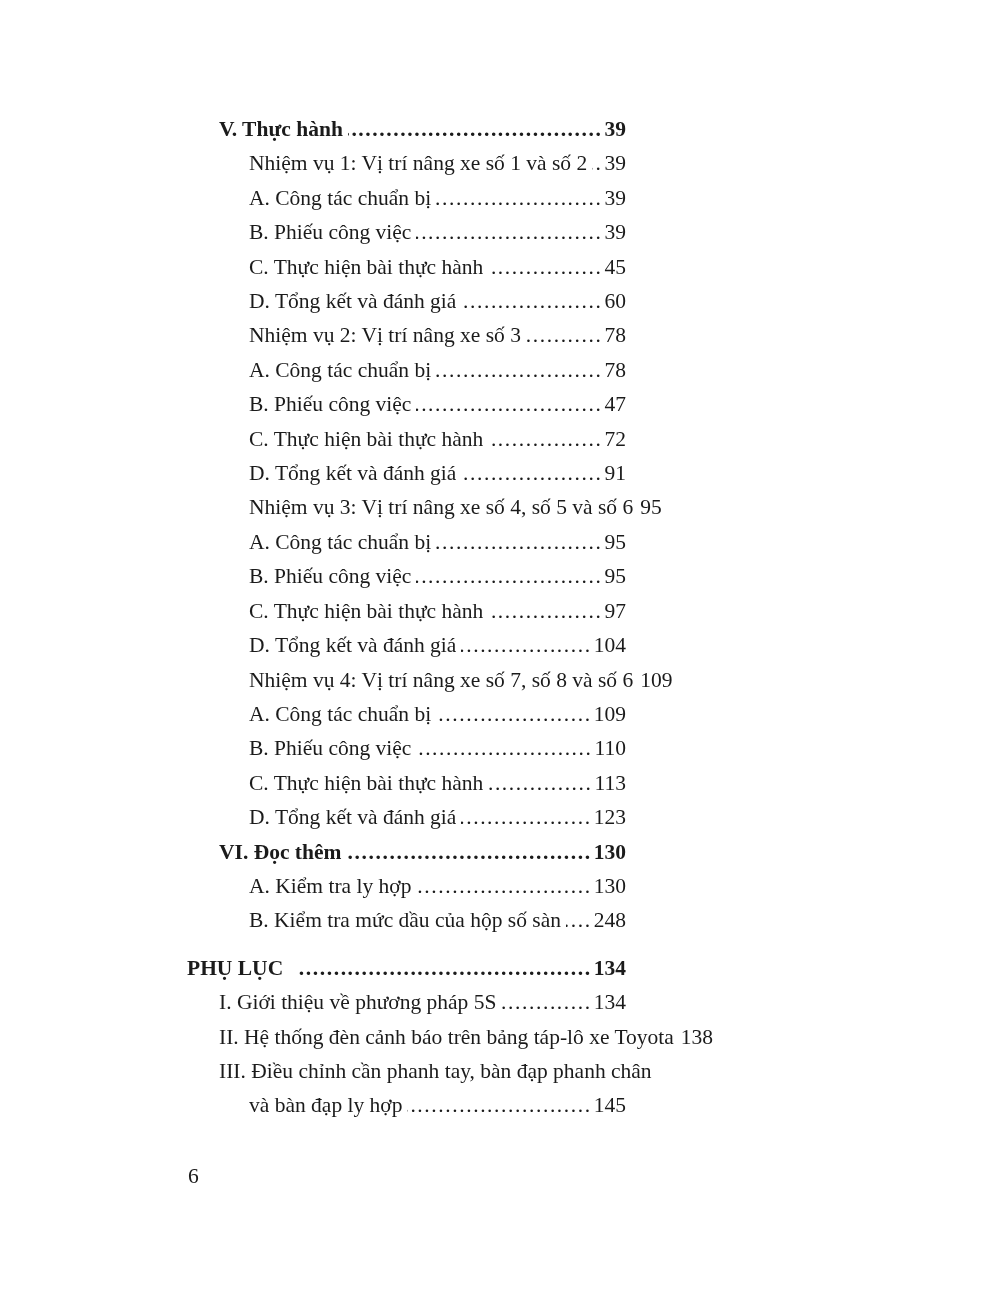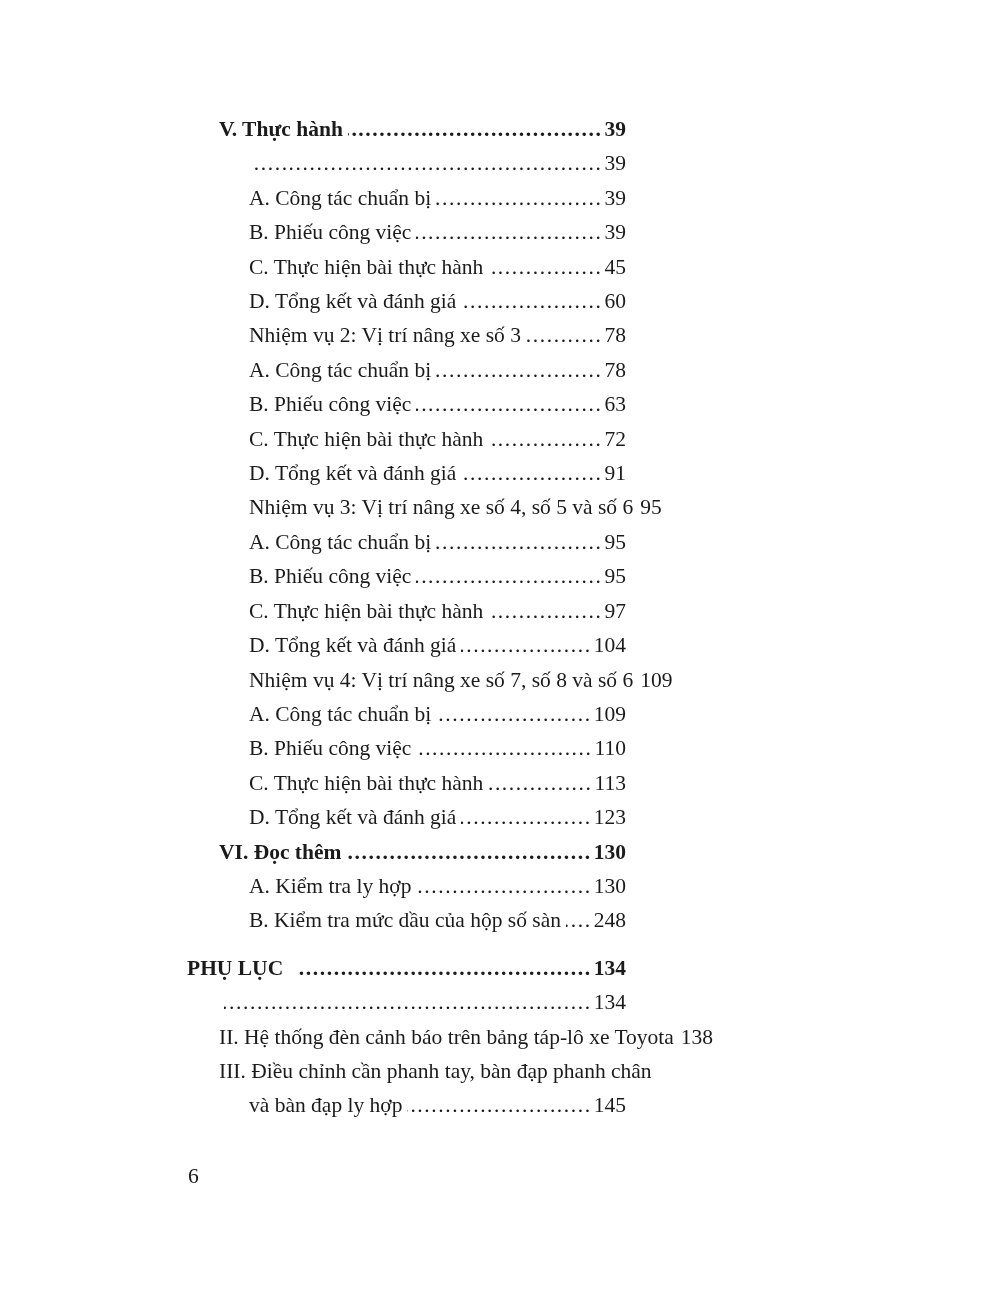--- a/index.html
+++ b/index.html
@@ -60,20 +60,21 @@
 <body>
 
 <div class="page">
   <div class="toc" id="toc-list">
       <div class="toc-row lvl1 bold">
         <span class="toc-label">V. Thực hành</span>
         <span class="leader"></span>
         <span class="toc-page">39</span>
       </div>
       <div class="toc-row lvl2">
+        <span class="toc-label">Nhiệm vụ 1: Vị trí nâng xe số 1 và số 2</span>
         <span class="leader"></span>
         <span class="toc-page">39</span>
       </div>
       <div class="toc-row lvl2">
         <span class="toc-label">A. Công tác chuẩn bị</span>
         <span class="leader"></span>
         <span class="toc-page">39</span>
       </div>
       <div class="toc-row lvl2">
         <span class="toc-label">B. Phiếu công việc</span>
@@ -96,21 +97,21 @@
         <span class="toc-page">78</span>
       </div>
       <div class="toc-row lvl2">
         <span class="toc-label">A. Công tác chuẩn bị</span>
         <span class="leader"></span>
         <span class="toc-page">78</span>
       </div>
       <div class="toc-row lvl2">
         <span class="toc-label">B. Phiếu công việc</span>
         <span class="leader"></span>
-        <span class="toc-page">63</span>
+        <span class="toc-page">47</span>
       </div>
       <div class="toc-row lvl2">
         <span class="toc-label">C. Thực hiện bài thực hành</span>
         <span class="leader"></span>
         <span class="toc-page">72</span>
       </div>
       <div class="toc-row lvl2">
         <span class="toc-label">D. Tổng kết và đánh giá</span>
         <span class="leader"></span>
         <span class="toc-page">91</span>
@@ -179,20 +180,21 @@
         <span class="toc-label">B. Kiểm tra mức dầu của hộp số sàn</span>
         <span class="leader"></span>
         <span class="toc-page">248</span>
       </div>
       <div class="toc-row lvl0 bold space-before">
         <span class="toc-label">PHỤ LỤC</span>
         <span class="leader leader-gap"></span>
         <span class="toc-page">134</span>
       </div>
       <div class="toc-row lvl1">
+        <span class="toc-label">I. Giới thiệu về phương pháp 5S</span>
         <span class="leader"></span>
         <span class="toc-page">134</span>
       </div>
       <div class="toc-row lvl1">
         <span class="toc-label">II. Hệ thống đèn cảnh báo trên bảng táp-lô xe Toyota</span>
         <span class="leader"></span>
         <span class="toc-page">138</span>
       </div>
       <div class="toc-row lvl1">
         <span class="toc-label">III. Điều chỉnh cần phanh tay, bàn đạp phanh chân</span>

